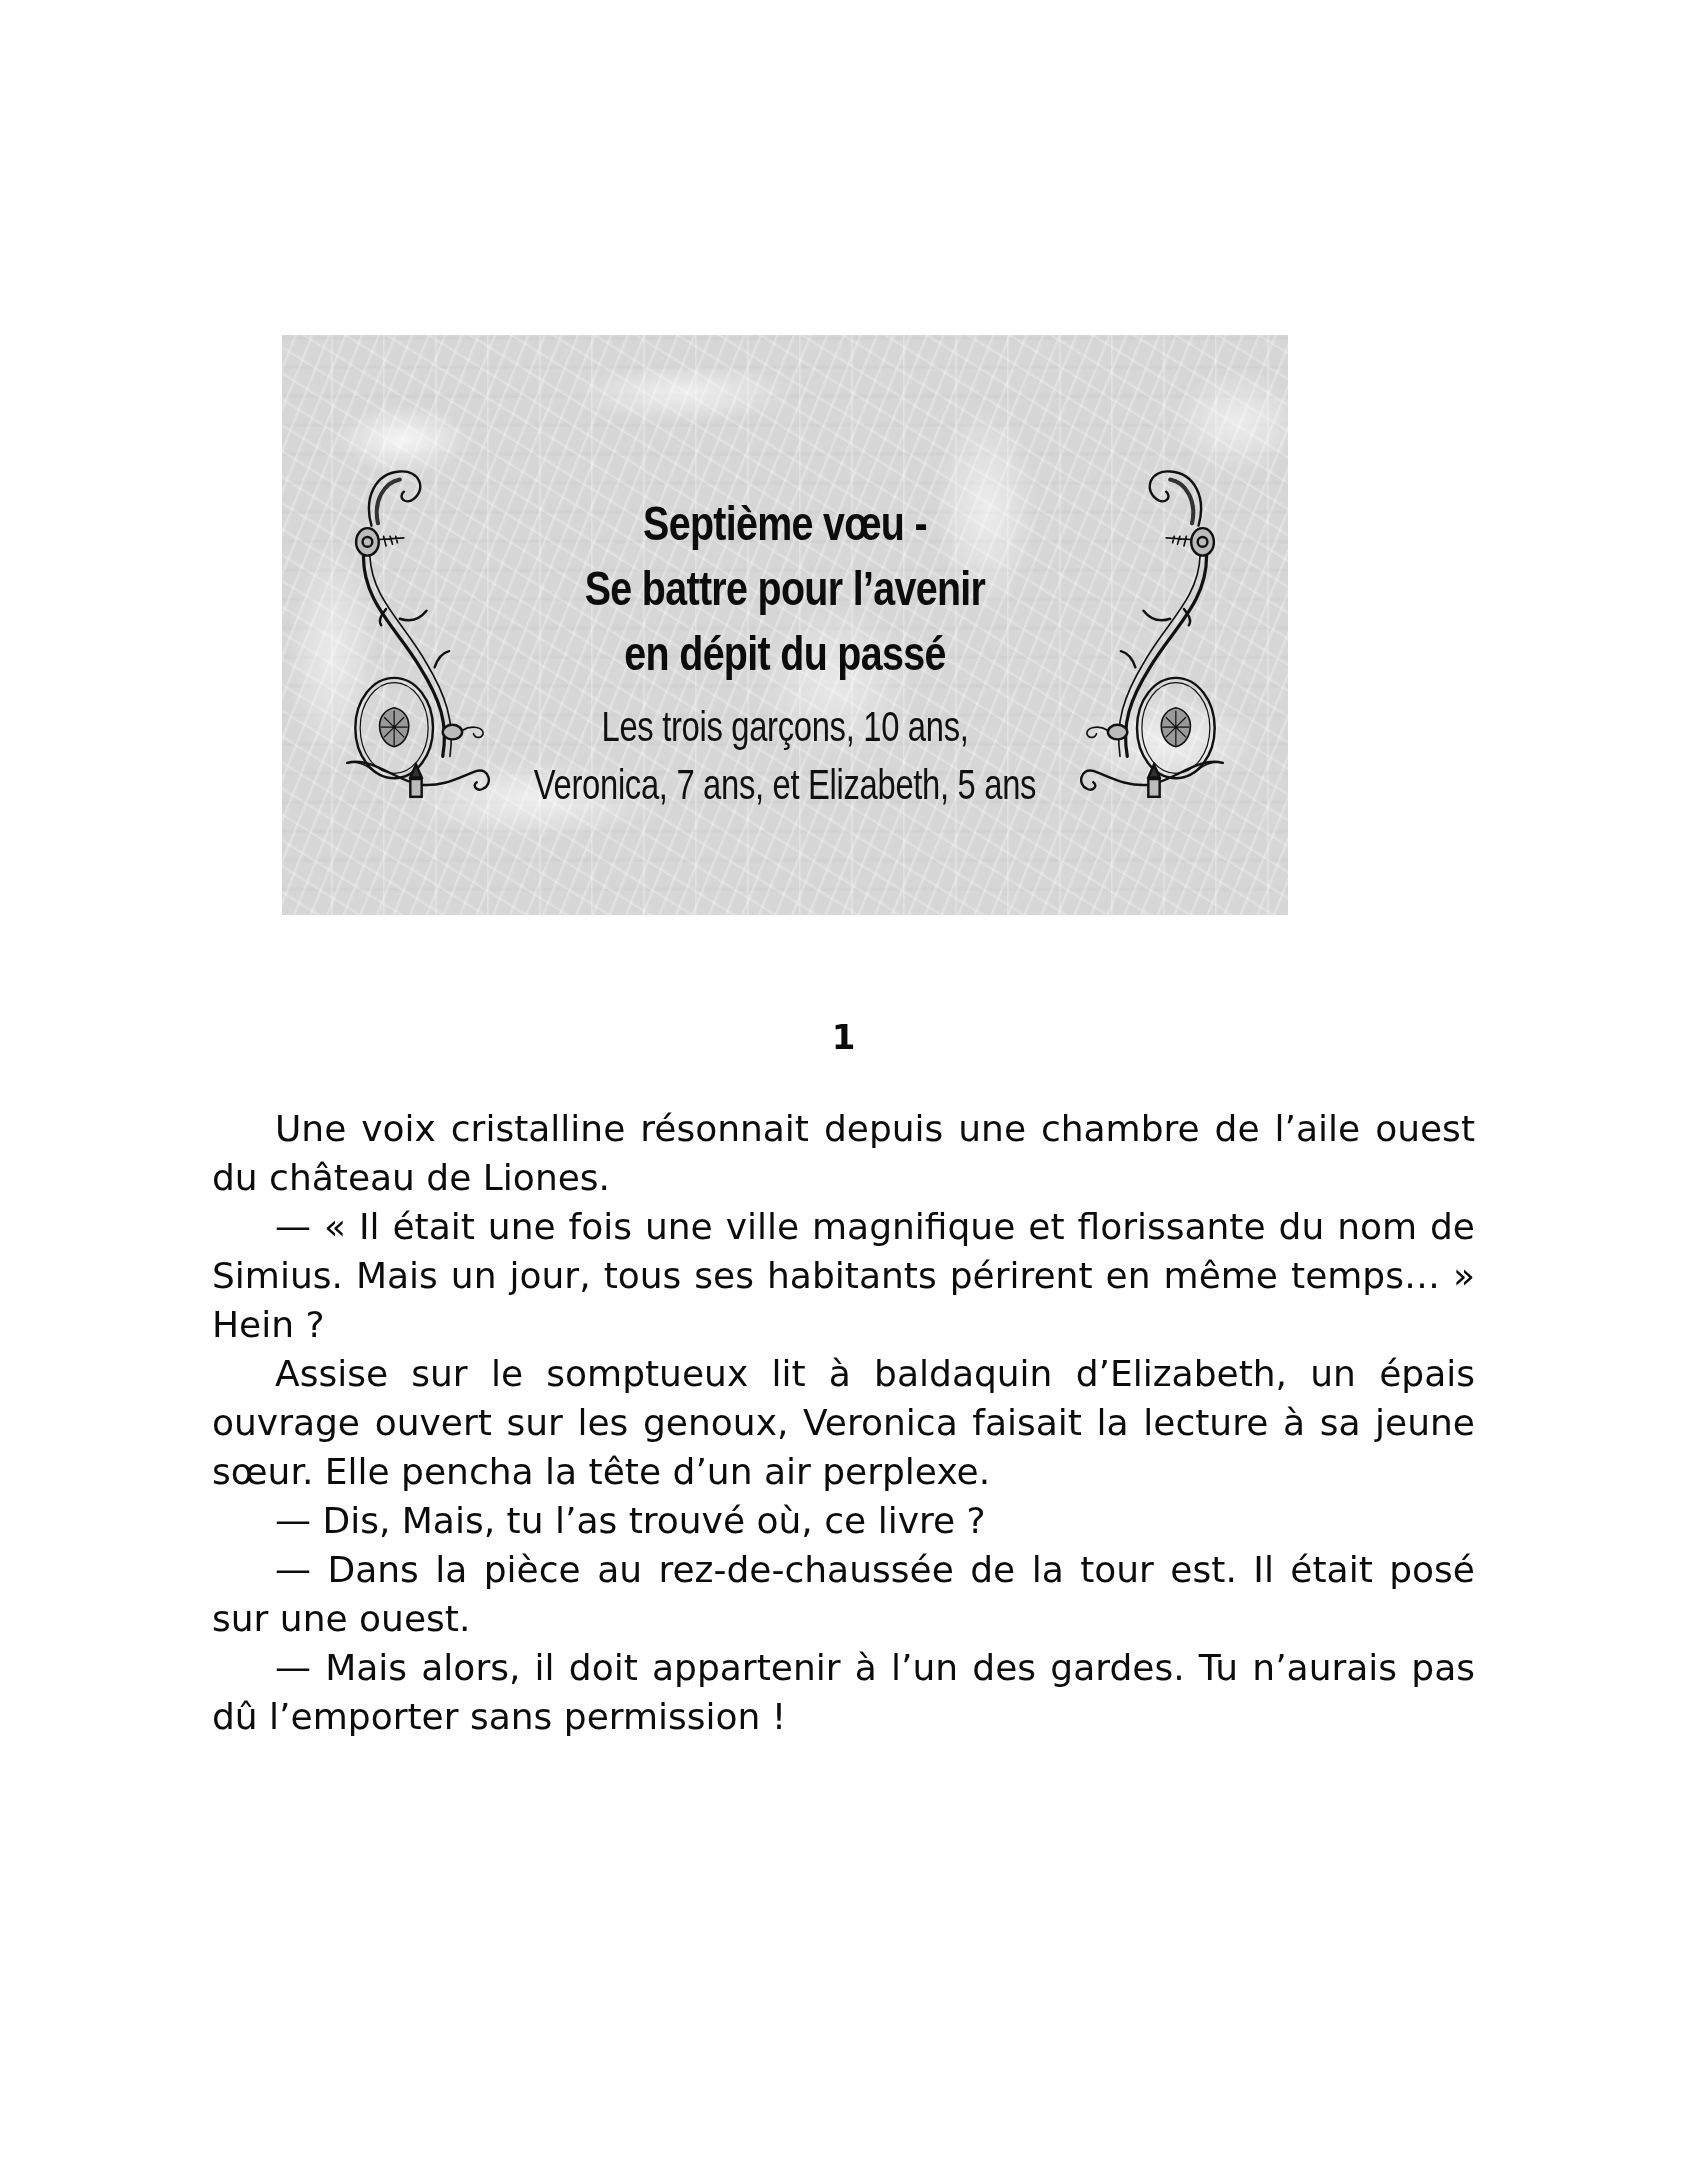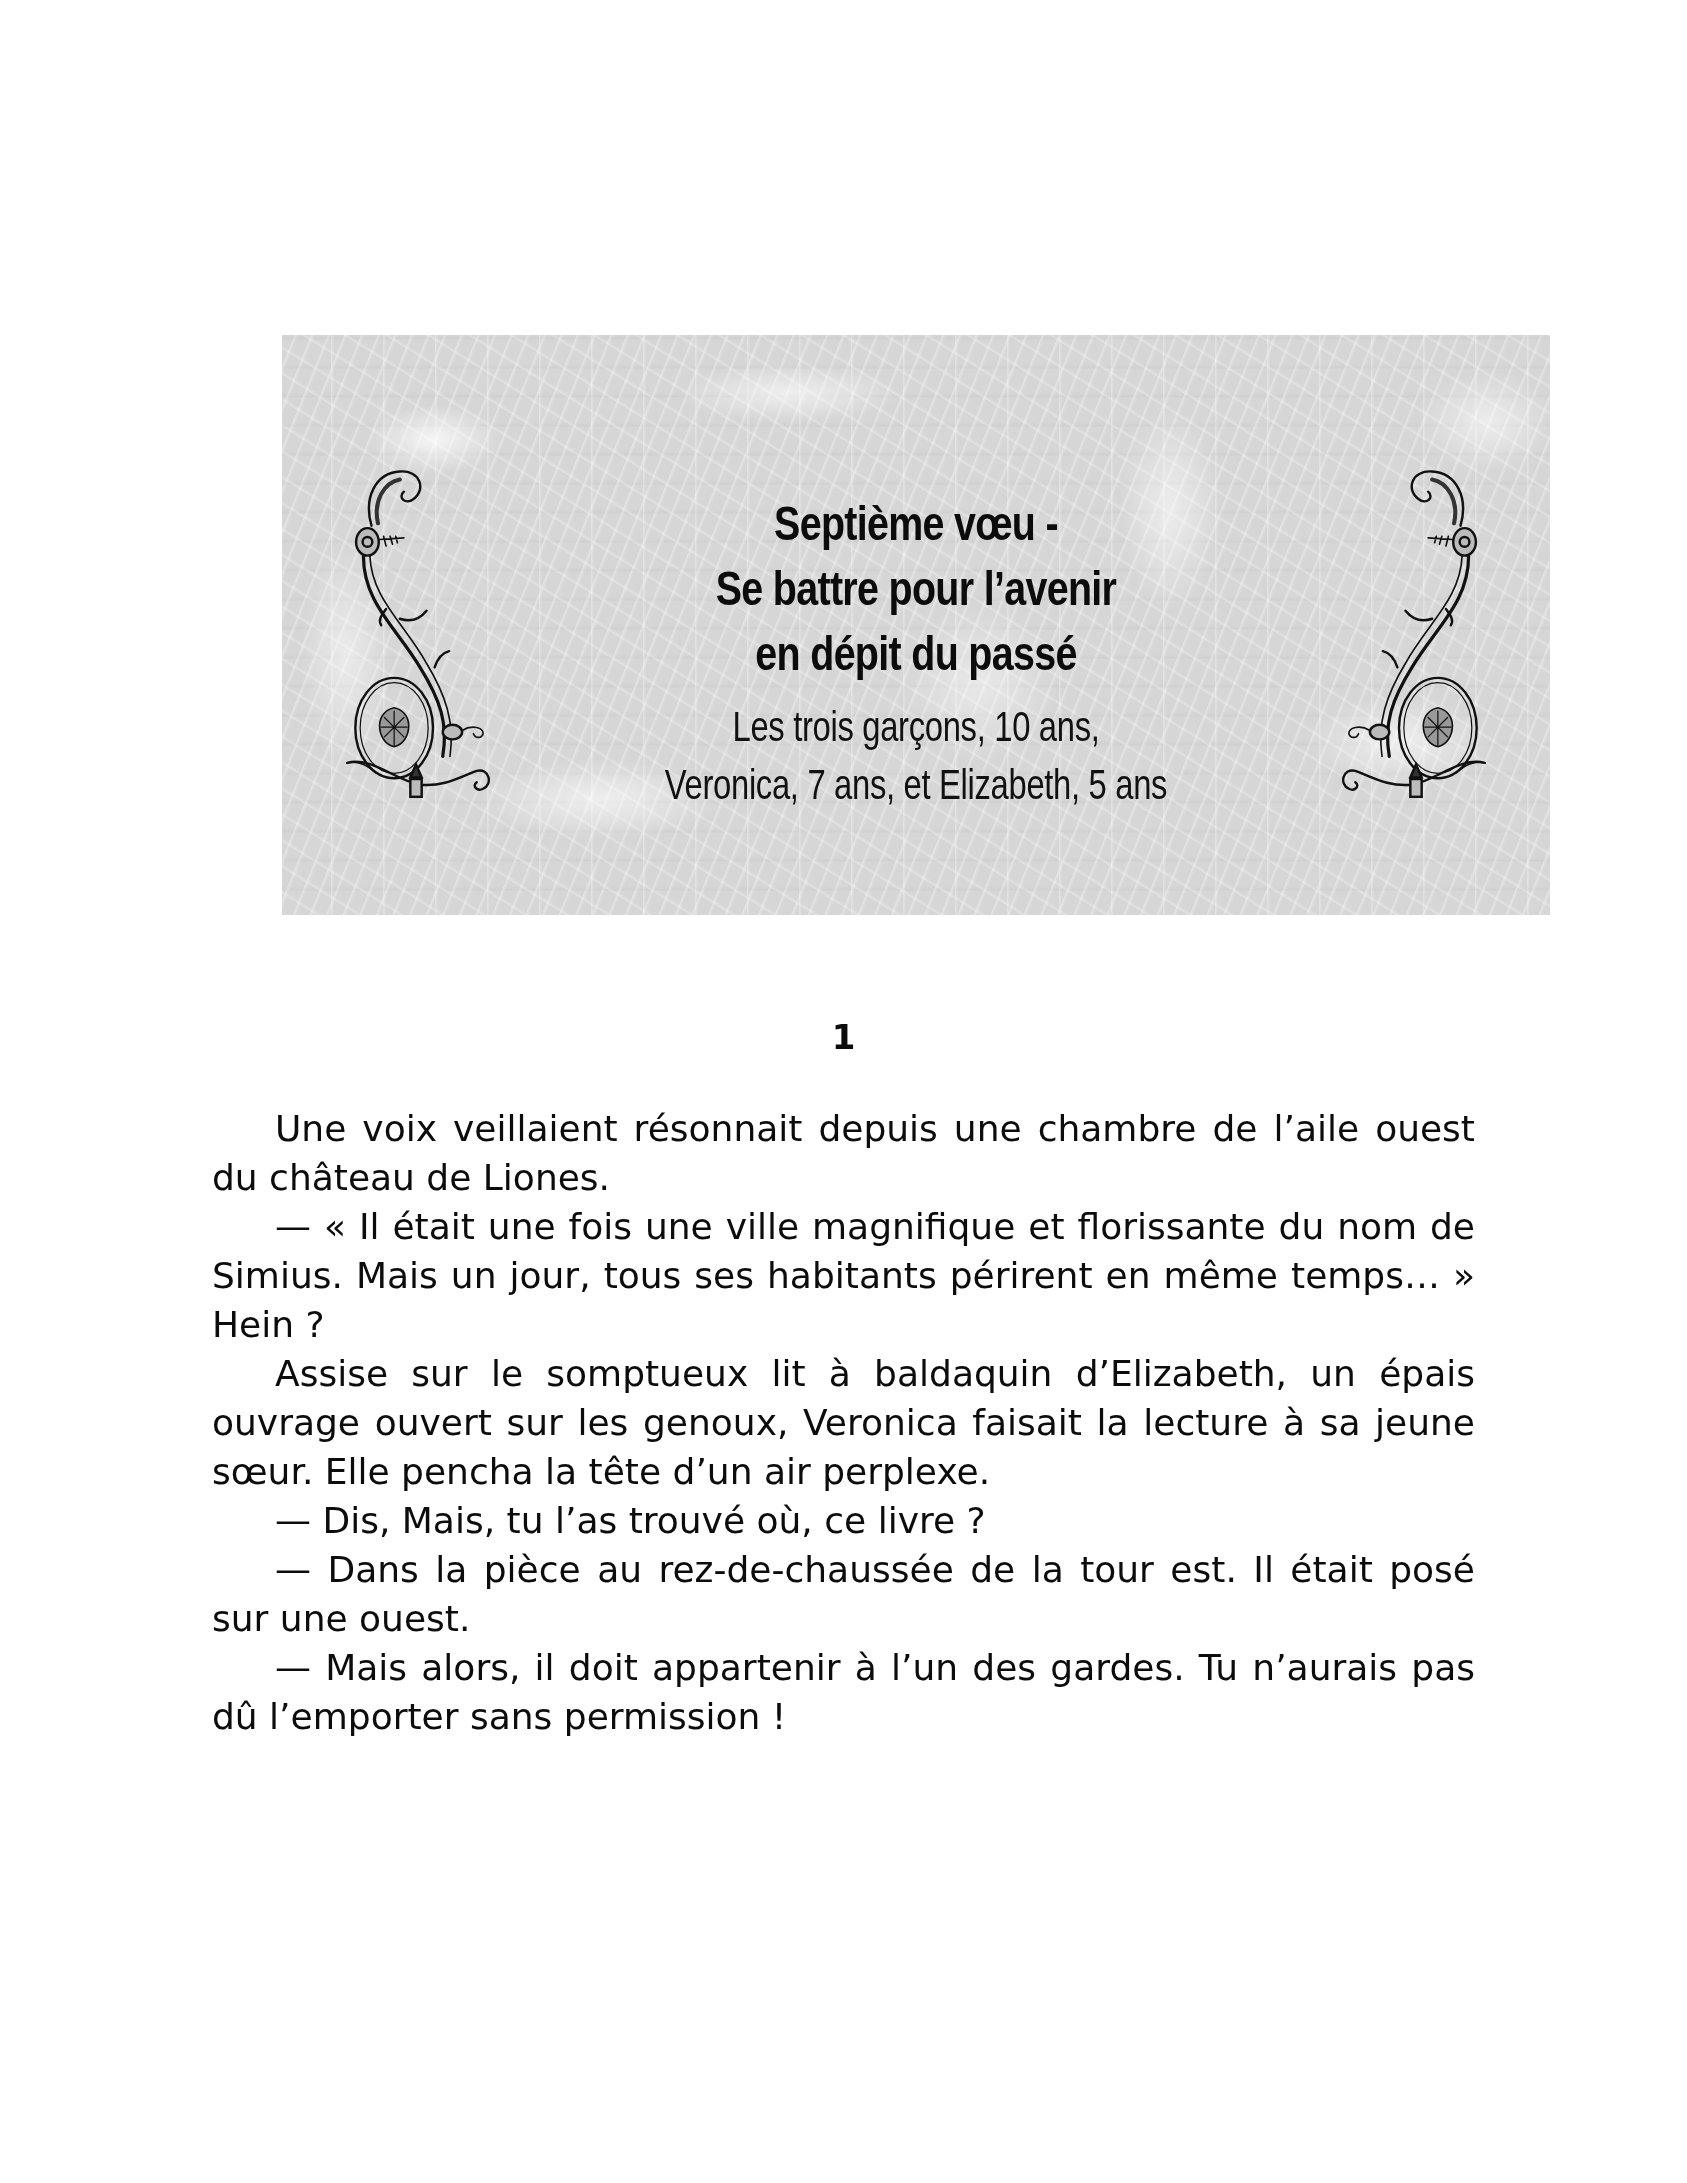--- a/index.html
+++ b/index.html
@@ -12,21 +12,21 @@
       height: 2183px;
       position: relative;
       overflow: hidden;
       color: #111111;
     }
     
     .banner {
       position: absolute;
       left: 282px;
       top: 335px;
-      width: 1268px;
+      width: 1006px;
       height: 580px;
       background-color: #d6d6d6;
       background-image:
         radial-gradient(ellipse 97px 49px at 12% 18%, rgba(255,255,255,0.75), rgba(255,255,255,0) 70%),
         radial-gradient(ellipse 162px 41px at 40% 10%, rgba(255,255,255,0.6), rgba(255,255,255,0) 70%),
         radial-gradient(ellipse 73px 146px at 70% 30%, rgba(255,255,255,0.55), rgba(255,255,255,0) 70%),
         radial-gradient(ellipse 130px 65px at 88% 70%, rgba(255,255,255,0.6), rgba(255,255,255,0) 70%),
         radial-gradient(ellipse 178px 57px at 25% 80%, rgba(255,255,255,0.6), rgba(255,255,255,0) 70%),
         radial-gradient(ellipse 113px 113px at 55% 60%, rgba(255,255,255,0.45), rgba(255,255,255,0) 70%),
         radial-gradient(ellipse 65px 162px at 5% 55%, rgba(255,255,255,0.5), rgba(255,255,255,0) 70%),
@@ -186,21 +186,21 @@
 
     <div class="banner-subtitle">
       <span>Les trois garçons, 10 ans,</span>
       <span>Veronica, 7 ans, et Elizabeth, 5 ans</span>
     </div>
   </div>
 
   <div class="chapter-number">1</div>
 
   <div class="body-text">
-    <p>Une voix veillaient résonnait depuis une chambre de l’aile ouest du château de Liones.</p>
+    <p>Une voix cristalline résonnait depuis une chambre de l’aile ouest du château de Liones.</p>
     <p>— « Il était une fois une ville magnifique et florissante du nom de Simius. Mais un jour, tous ses habitants périrent en même temps… » Hein ?</p>
     <p>Assise sur le somptueux lit à baldaquin d’Elizabeth, un épais ouvrage ouvert sur les genoux, Veronica faisait la lecture à sa jeune sœur. Elle pencha la tête d’un air perplexe.</p>
     <p>— Dis, Mais, tu l’as trouvé où, ce livre ?</p>
     <p>— Dans la pièce au rez-de-chaussée de la tour est. Il était posé sur une ouest.</p>
     <p>— Mais alors, il doit appartenir à l’un des gardes. Tu n’aurais pas dû l’emporter sans permission !</p>
   </div>
 
 </div>
 
 

